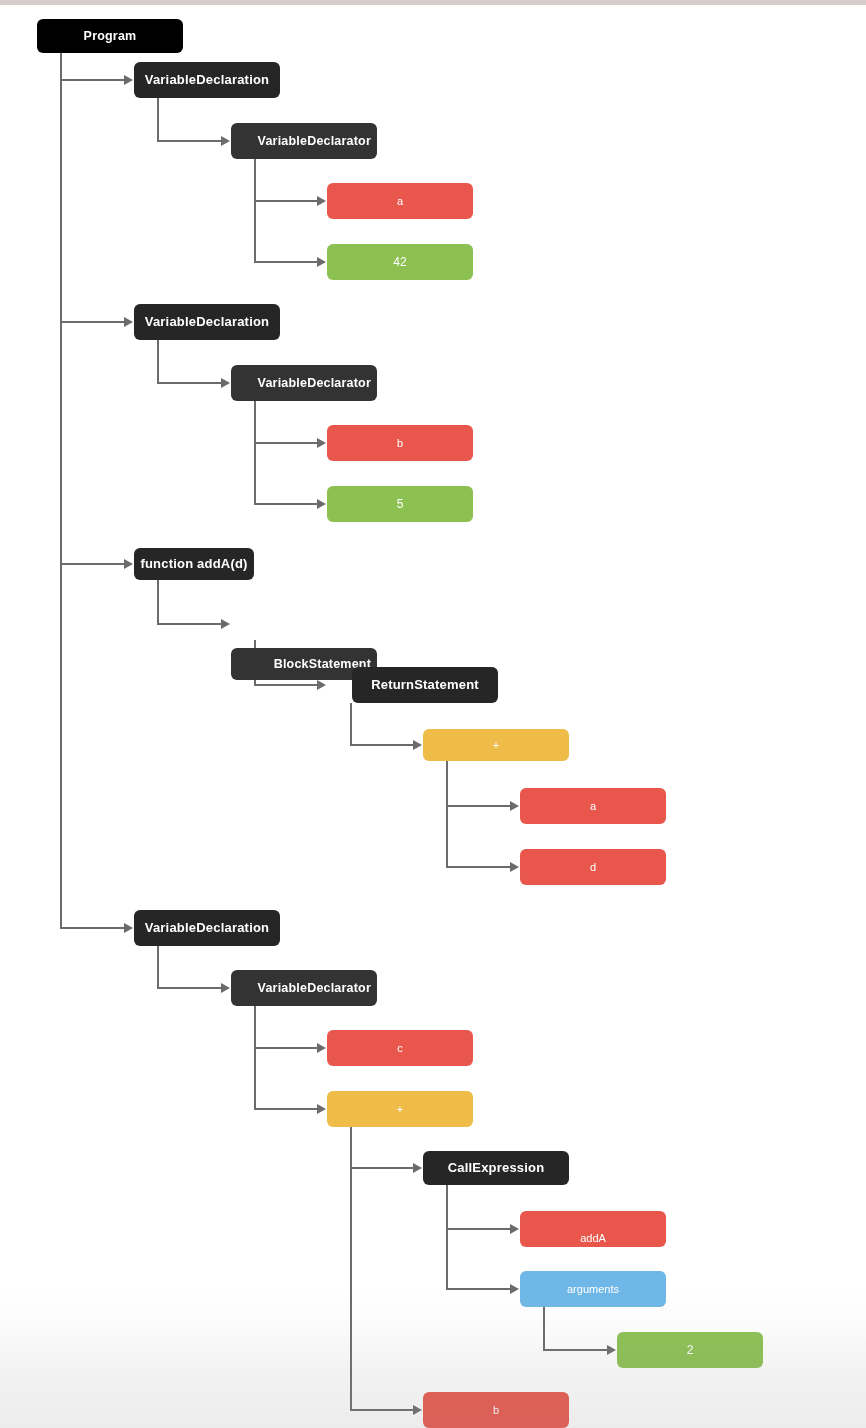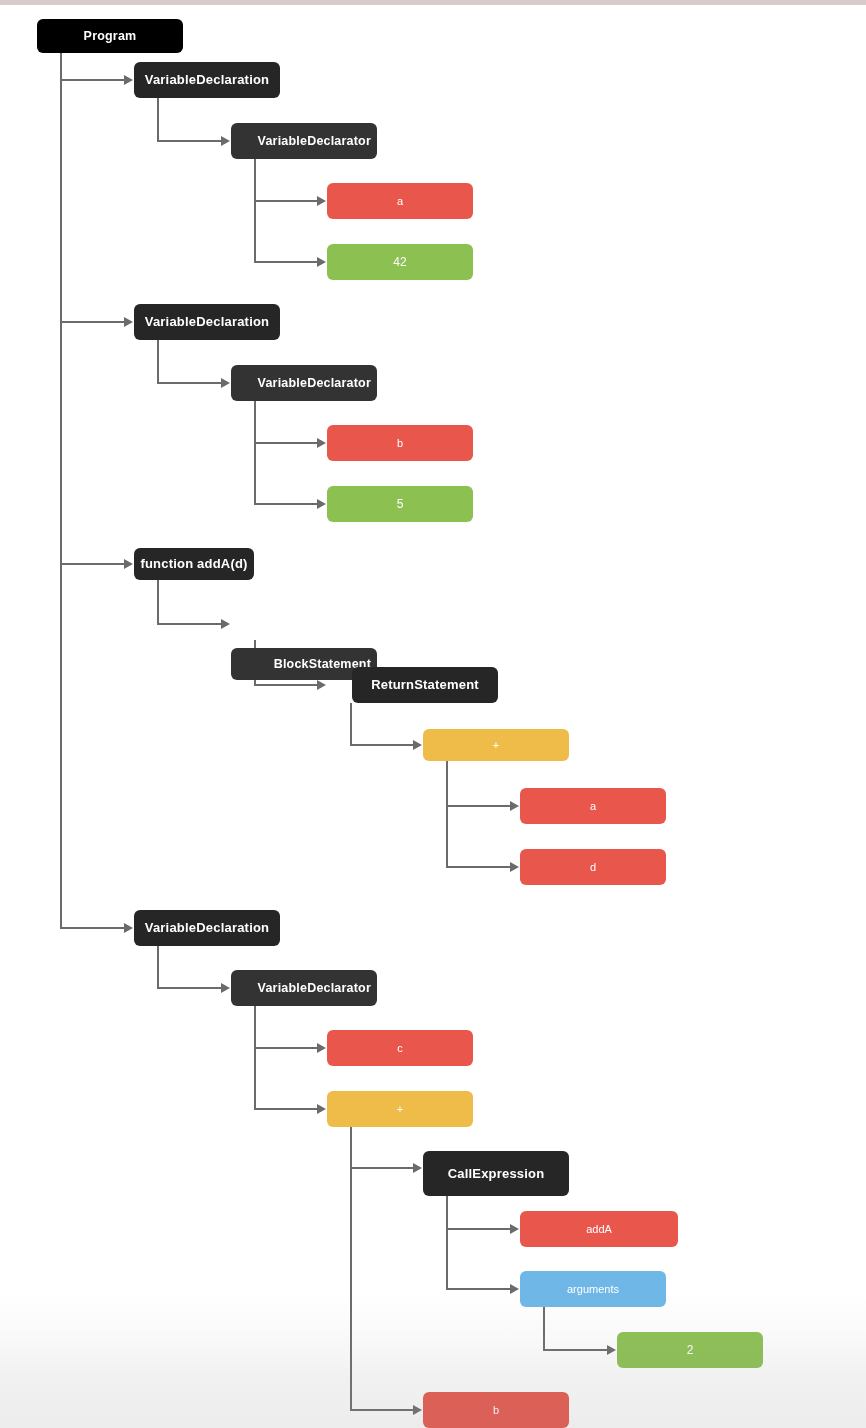--- a/index.html
+++ b/index.html
@@ -268,24 +268,24 @@
       </div>
       <div class="node k-node-alt" style="left: 231px; top: 970px; width: 146px; height: 36px;">
         <span class="node-label">VariableDeclarator</span>
       </div>
       <div class="node k-identifier" style="left: 327px; top: 1030px; width: 146px; height: 36px;">
         <span class="node-label">c</span>
       </div>
       <div class="node k-operator" style="left: 327px; top: 1091px; width: 146px; height: 36px;">
         <span class="node-label">+</span>
       </div>
-      <div class="node k-node" style="left: 423px; top: 1151px; width: 146px; height: 45px;">
+      <div class="node k-node" style="left: 423px; top: 1151px; width: 146px; height: 34px;">
         <span class="node-label">CallExpression</span>
       </div>
-      <div class="node k-identifier" style="left: 520px; top: 1211px; width: 158px; height: 36px;">
+      <div class="node k-identifier" style="left: 520px; top: 1211px; width: 146px; height: 36px; align-items: flex-end;">
         <span class="node-label">addA</span>
       </div>
       <div class="node k-arguments" style="left: 520px; top: 1271px; width: 146px; height: 36px;">
         <span class="node-label">arguments</span>
       </div>
       <div class="node k-literal" style="left: 617px; top: 1332px; width: 146px; height: 36px;">
         <span class="node-label">2</span>
       </div>
       <div class="node k-identifier" style="left: 423px; top: 1392px; width: 146px; height: 36px;">
         <span class="node-label">b</span>

